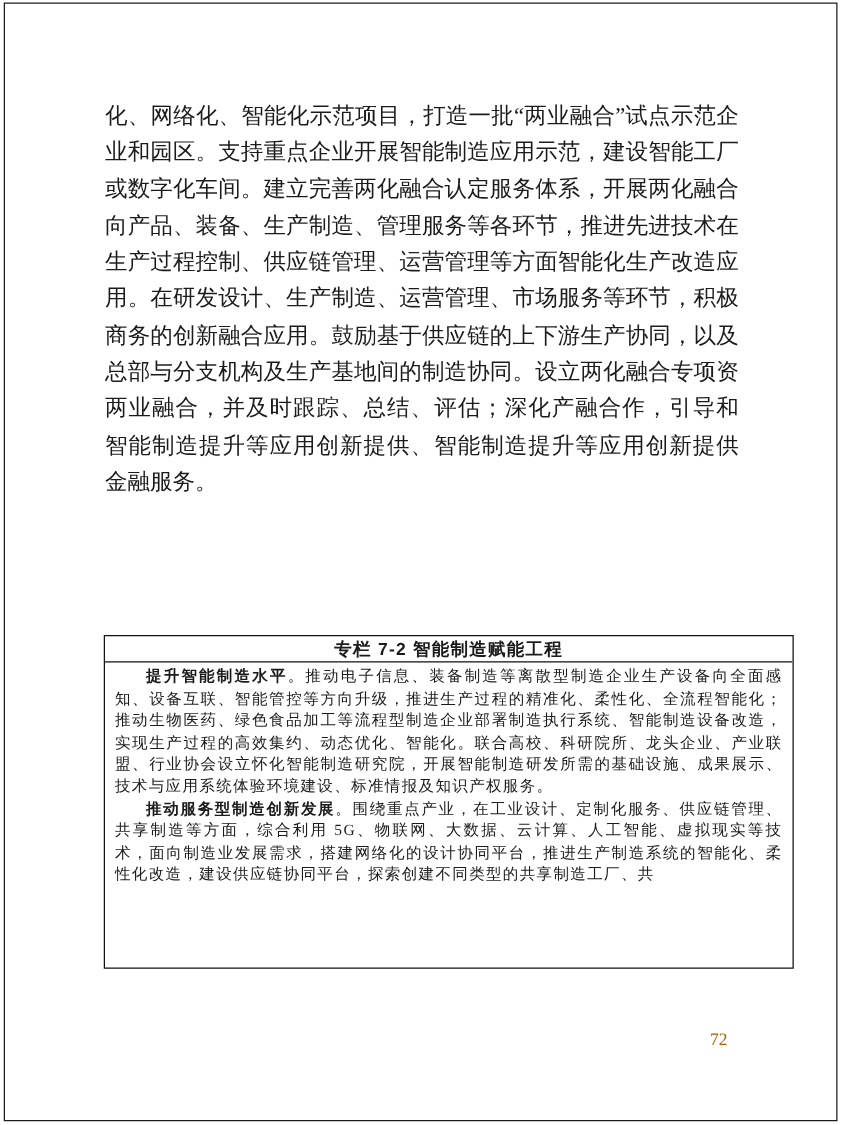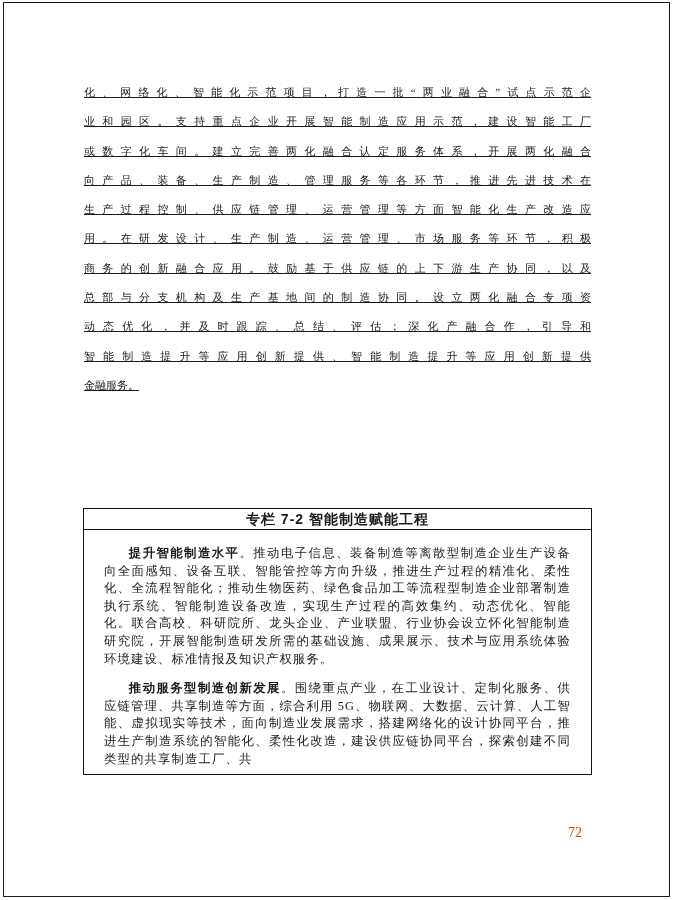--- a/index.html
+++ b/index.html
@@ -7,45 +7,44 @@
     width:673px;height:900px;background:#ffffff;position:relative;overflow:hidden;
     font-family:"Liberation Serif","DejaVu Serif",serif;color:#1b1b1b;
   }
   .page-border{
     position:absolute;left:3px;top:2px;right:3px;bottom:3px;
     border:1.5px solid #1c1c1c;pointer-events:none;
   }
   
   .body-text{
     position:absolute;left:84px;top:78px;width:507px;
-    font-size:11px;
-    text-decoration:underline;
+    font-size:18px;
   }
   .body-text .line{
     height:29.3px;line-height:29.3px;overflow:hidden;
     text-align:justify;text-align-last:justify;
   }
   .body-text .line.last{text-align-last:left;}
   
   .callout-box{
-    position:absolute;left:83px;top:508px;width:509px;height:267px;
+    position:absolute;left:83px;top:508px;width:552px;height:267px;
     border:1.5px solid #111;box-sizing:border-box;overflow:hidden;background:#fff;
   }
   .callout-title{
     text-align:center;font-weight:bold;font-size:14px;line-height:19px;
     padding-top:1px;border-bottom:1.5px solid #111;
     font-family:"Liberation Sans","DejaVu Sans",sans-serif;
     letter-spacing:1px;
   }
   .callout-body{
     padding:3px 8px 0 8px;font-size:12.4px;line-height:17.6px;
     text-align:justify;color:#1b1b1b;
   }
   .callout-para{
-    margin:12px;text-indent:2em;letter-spacing:1.1px;
+    margin:0;text-indent:2em;letter-spacing:1.1px;
   }
   .callout-para .lead{
     font-weight:bold;
     font-family:"Liberation Sans","DejaVu Sans",sans-serif;
   }
   .page-number{
     position:absolute;left:561px;top:825px;width:28px;
     text-align:center;font-size:14px;color:#a16207;
   }
 </style>
@@ -56,21 +55,21 @@
 
 <div class="body-text">
   <div class="line">化、网络化、智能化示范项目，打造一批“两业融合”试点示范企</div>
   <div class="line">业和园区。支持重点企业开展智能制造应用示范，建设智能工厂</div>
   <div class="line">或数字化车间。建立完善两化融合认定服务体系，开展两化融合</div>
   <div class="line">向产品、装备、生产制造、管理服务等各环节，推进先进技术在</div>
   <div class="line">生产过程控制、供应链管理、运营管理等方面智能化生产改造应</div>
   <div class="line">用。在研发设计、生产制造、运营管理、市场服务等环节，积极</div>
   <div class="line">商务的创新融合应用。鼓励基于供应链的上下游生产协同，以及</div>
   <div class="line">总部与分支机构及生产基地间的制造协同。设立两化融合专项资</div>
-  <div class="line">动态优化，并及时跟踪、总结、评估；深化产融合作，引导和</div>
+  <div class="line">两业融合，并及时跟踪、总结、评估；深化产融合作，引导和</div>
   <div class="line">智能制造提升等应用创新提供、智能制造提升等应用创新提供</div>
   <div class="line last">金融服务。</div>
 </div>
 
 <div class="callout-box">
   <div class="callout-title">专栏 7-2  智能制造赋能工程</div>
   <div class="callout-body">
     <p class="callout-para"><span class="lead">提升智能制造水平</span><span>。推动电子信息、装备制造等离散型制造企业生产设备向全面感知、设备互联、智能管控等方向升级，推进生产过程的精准化、柔性化、全流程智能化；推动生物医药、绿色食品加工等流程型制造企业部署制造执行系统、智能制造设备改造，实现生产过程的高效集约、动态优化、智能化。联合高校、科研院所、龙头企业、产业联盟、行业协会设立怀化智能制造研究院，开展智能制造研发所需的基础设施、成果展示、技术与应用系统体验环境建设、标准情报及知识产权服务。</span></p>
     <p class="callout-para"><span class="lead">推动服务型制造创新发展</span><span>。围绕重点产业，在工业设计、定制化服务、供应链管理、共享制造等方面，综合利用 5G、物联网、大数据、云计算、人工智能、虚拟现实等技术，面向制造业发展需求，搭建网络化的设计协同平台，推进生产制造系统的智能化、柔性化改造，建设供应链协同平台，探索创建不同类型的共享制造工厂、共</span></p>
   </div>

